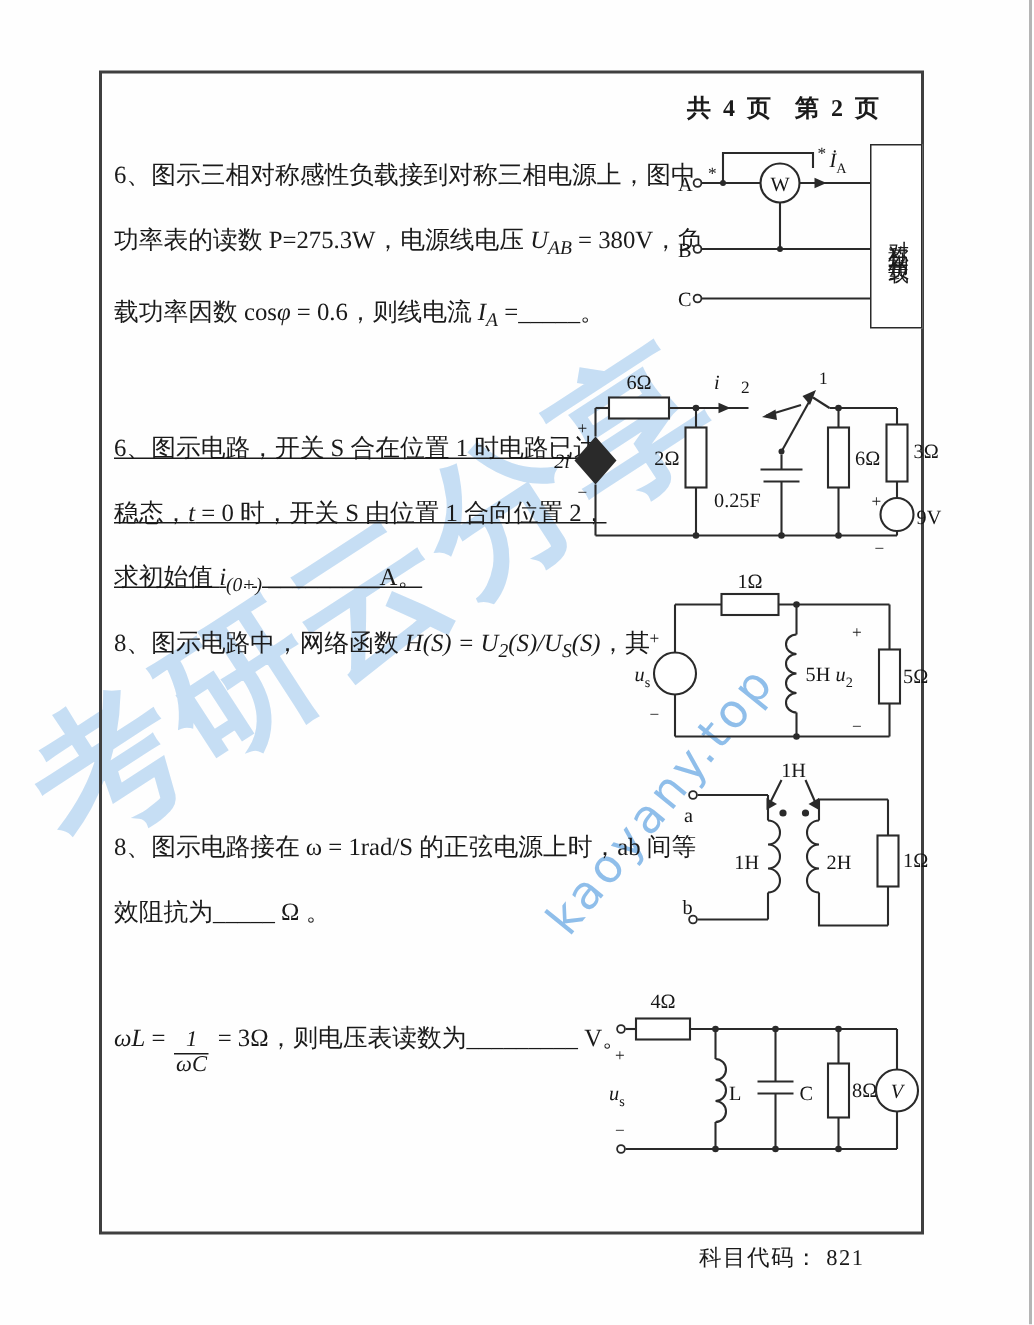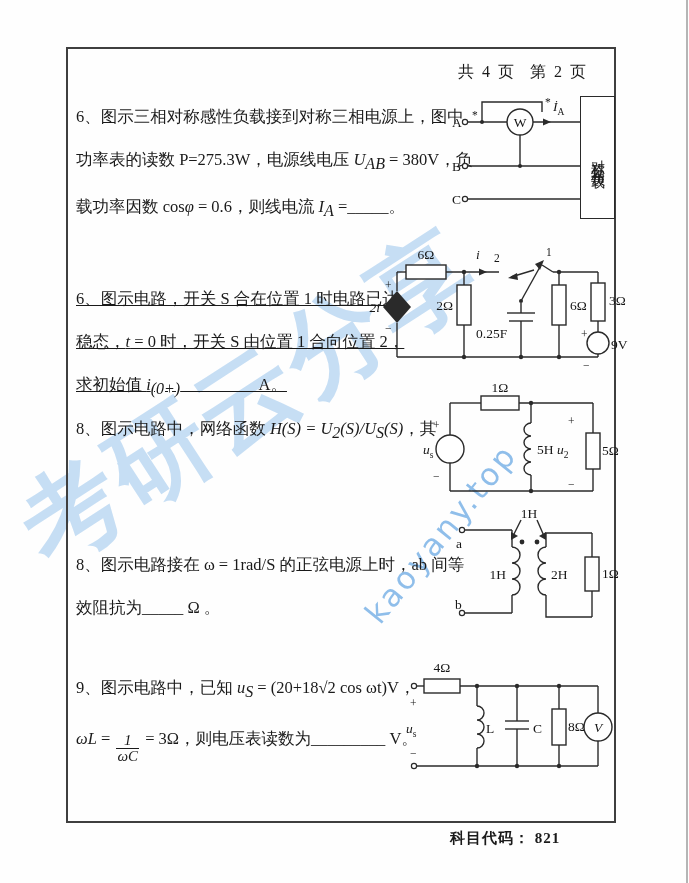--- a/index.html
+++ b/index.html
@@ -1,41 +1,41 @@
 <!DOCTYPE html>
 <html><head>
 <meta charset="utf-8">
 <style>
   html,body{margin:0;padding:0;}
   body{width:689px;height:883px;position:relative;background:#fefefe;
        font-family:"Liberation Serif","DejaVu Serif",serif;color:#1a1a1a;overflow:hidden;}
   .sheet{position:absolute;left:66px;top:47px;width:546px;height:772px;border:2px solid #3f3f3f;background:transparent;}
-  .pageinfo{position:absolute;top:13px;left:390px;display:flex;gap:14px;font-size:16px;font-weight:400;letter-spacing:2px;}
+  .pageinfo{position:absolute;top:13px;left:390px;display:flex;gap:14px;font-size:16px;font-weight:700;letter-spacing:2px;}
   .q{position:absolute;font-size:16.5px;}
   .tl{line-height:43px;white-space:nowrap;}
   .tall{line-height:52px;}
-  sub{font-size:16px;font-style:italic;}
+  sub{font-size:13px;font-style:italic;}
   .it{font-style:italic;}
   .frac{display:inline-block;text-align:center;vertical-align:-1.1em;line-height:1.02;margin:0 2px;font-style:italic;font-size:15px;}
   .frac .fn{display:block;padding:0 3px;border-bottom:1.3px solid #1a1a1a;}
   .frac .fd{display:block;padding:0 1px;}
   .cir{position:absolute;overflow:visible;}
   .cir line,.cir path,.cir polyline{stroke:#2a2a2a;stroke-width:1.4;fill:none;}
   .cir rect{stroke:#2a2a2a;stroke-width:1.4;fill:#fff;}
   .cir circle.term{fill:#fff;stroke:#2a2a2a;stroke-width:1.2;}
   .cir circle.dot{fill:#2a2a2a;stroke:none;}
   .cir circle.comp{fill:#fff;stroke:#2a2a2a;stroke-width:1.4;}
   .cir polygon{fill:#2a2a2a;stroke:none;}
   .cir text{font-size:13.5px;fill:#161616;font-family:"Liberation Serif","DejaVu Serif",serif;}
   .cir text.it{font-style:italic;}
   .cir text.sm{font-size:11.5px;}
   .loadbox{position:absolute;left:512px;top:47px;width:33px;height:121px;border:1.5px solid #2a2a2a;
            display:flex;align-items:center;justify-content:center;background:#fff;}
   .loadbox span{writing-mode:vertical-rl;text-orientation:upright;font-size:14px;letter-spacing:3px;line-height:1;}
-  .footer{position:absolute;left:450px;top:829px;font-size:15px;font-weight:700;letter-spacing:1px;}
+  .footer{position:absolute;left:466px;top:829px;font-size:15px;font-weight:400;letter-spacing:1px;}
   .wm-cn{position:absolute;left:58px;top:482px;font-size:100px;line-height:1;font-weight:700;white-space:nowrap;
          color:rgba(122,178,232,0.42);transform:rotate(-33deg);transform-origin:0 100%;letter-spacing:4px;
          pointer-events:none;font-family:"Liberation Serif",serif;}
   .wm-en{position:absolute;left:384px;top:598px;font-size:31px;line-height:1;white-space:nowrap;
          color:rgba(112,172,228,0.78);transform:rotate(-51deg);transform-origin:0 100%;letter-spacing:3px;
          pointer-events:none;font-family:"DejaVu Sans",sans-serif;}
   .scan-edge{position:absolute;right:1px;top:0;width:2px;height:883px;background:#8d8d8d;opacity:.65;}
 </style>
 </head>
 <body>
@@ -198,21 +198,20 @@
     <line x1="142" y1="86" x2="142" y2="112"></line>
     <polyline points="142,112 96,112 96,90"></polyline>
     <text x="79" y="13" text-anchor="middle">1H</text>
     <line x1="71" y1="15" x2="63" y2="31"></line>
     <polygon points="61,35 61,27 68,31"></polygon>
     <line x1="87" y1="15" x2="94" y2="31"></line>
     <polygon points="96,35 89,31 96,27"></polygon>
   </svg>
 
   <div class="q" style="left:8px;top:617px;width:360px;">
-    <div class="tl"><span>9、图示电路中，已知 </span><span class="it">u</span><sub>S</sub><span> = (20+18√2 cos ωt)V，</span></div>
     <div class="tl tall"><span class="it">ωL</span><span> = </span><span class="frac"><span class="fn">1</span><span class="fd">ωC</span></span><span> = 3Ω，则电压表读数为_________ V。</span></div>
   </div>
 
   <svg class="cir" style="left:334px;top:612px;" width="220" height="130" viewBox="0 0 220 130">
     <circle class="term" cx="12" cy="25" r="2.6"></circle>
     <line x1="15" y1="25" x2="22" y2="25"></line>
     <rect x="22" y="18" width="36" height="14"></rect>
     <text x="40" y="11" text-anchor="middle">4Ω</text>
     <line x1="58" y1="25" x2="196" y2="25"></line>
     <text class="sm" x="8" y="46">+</text>

